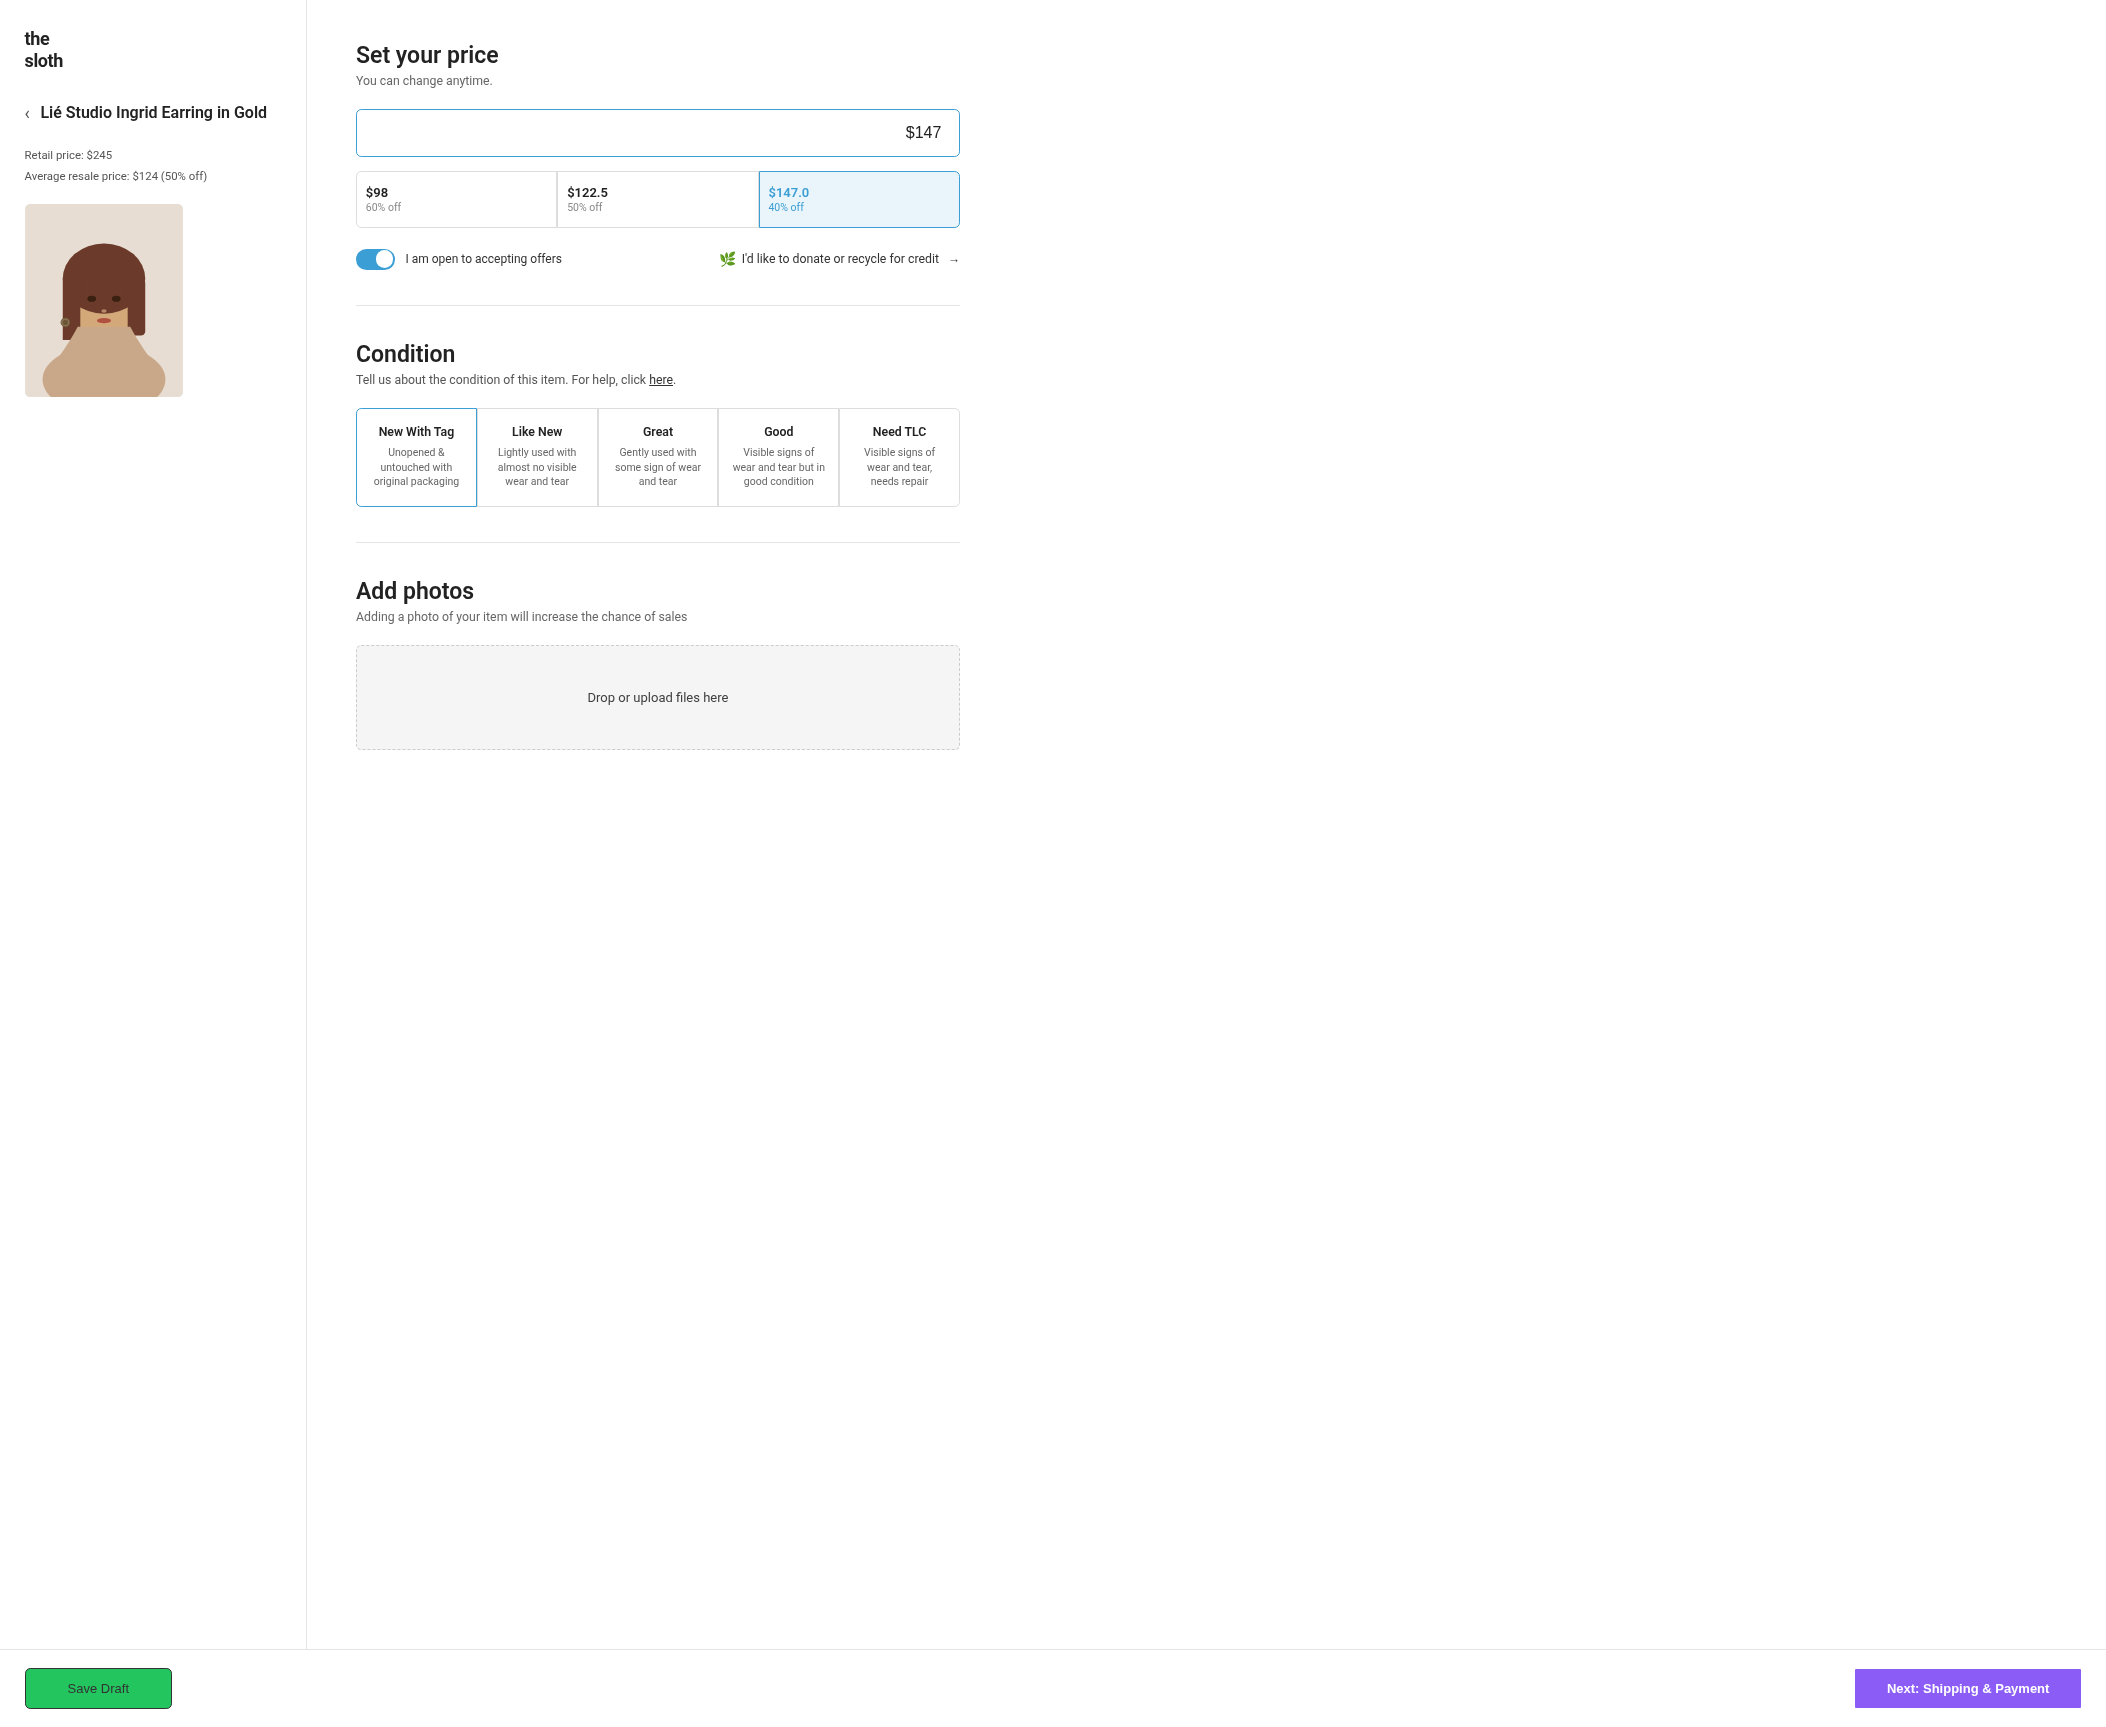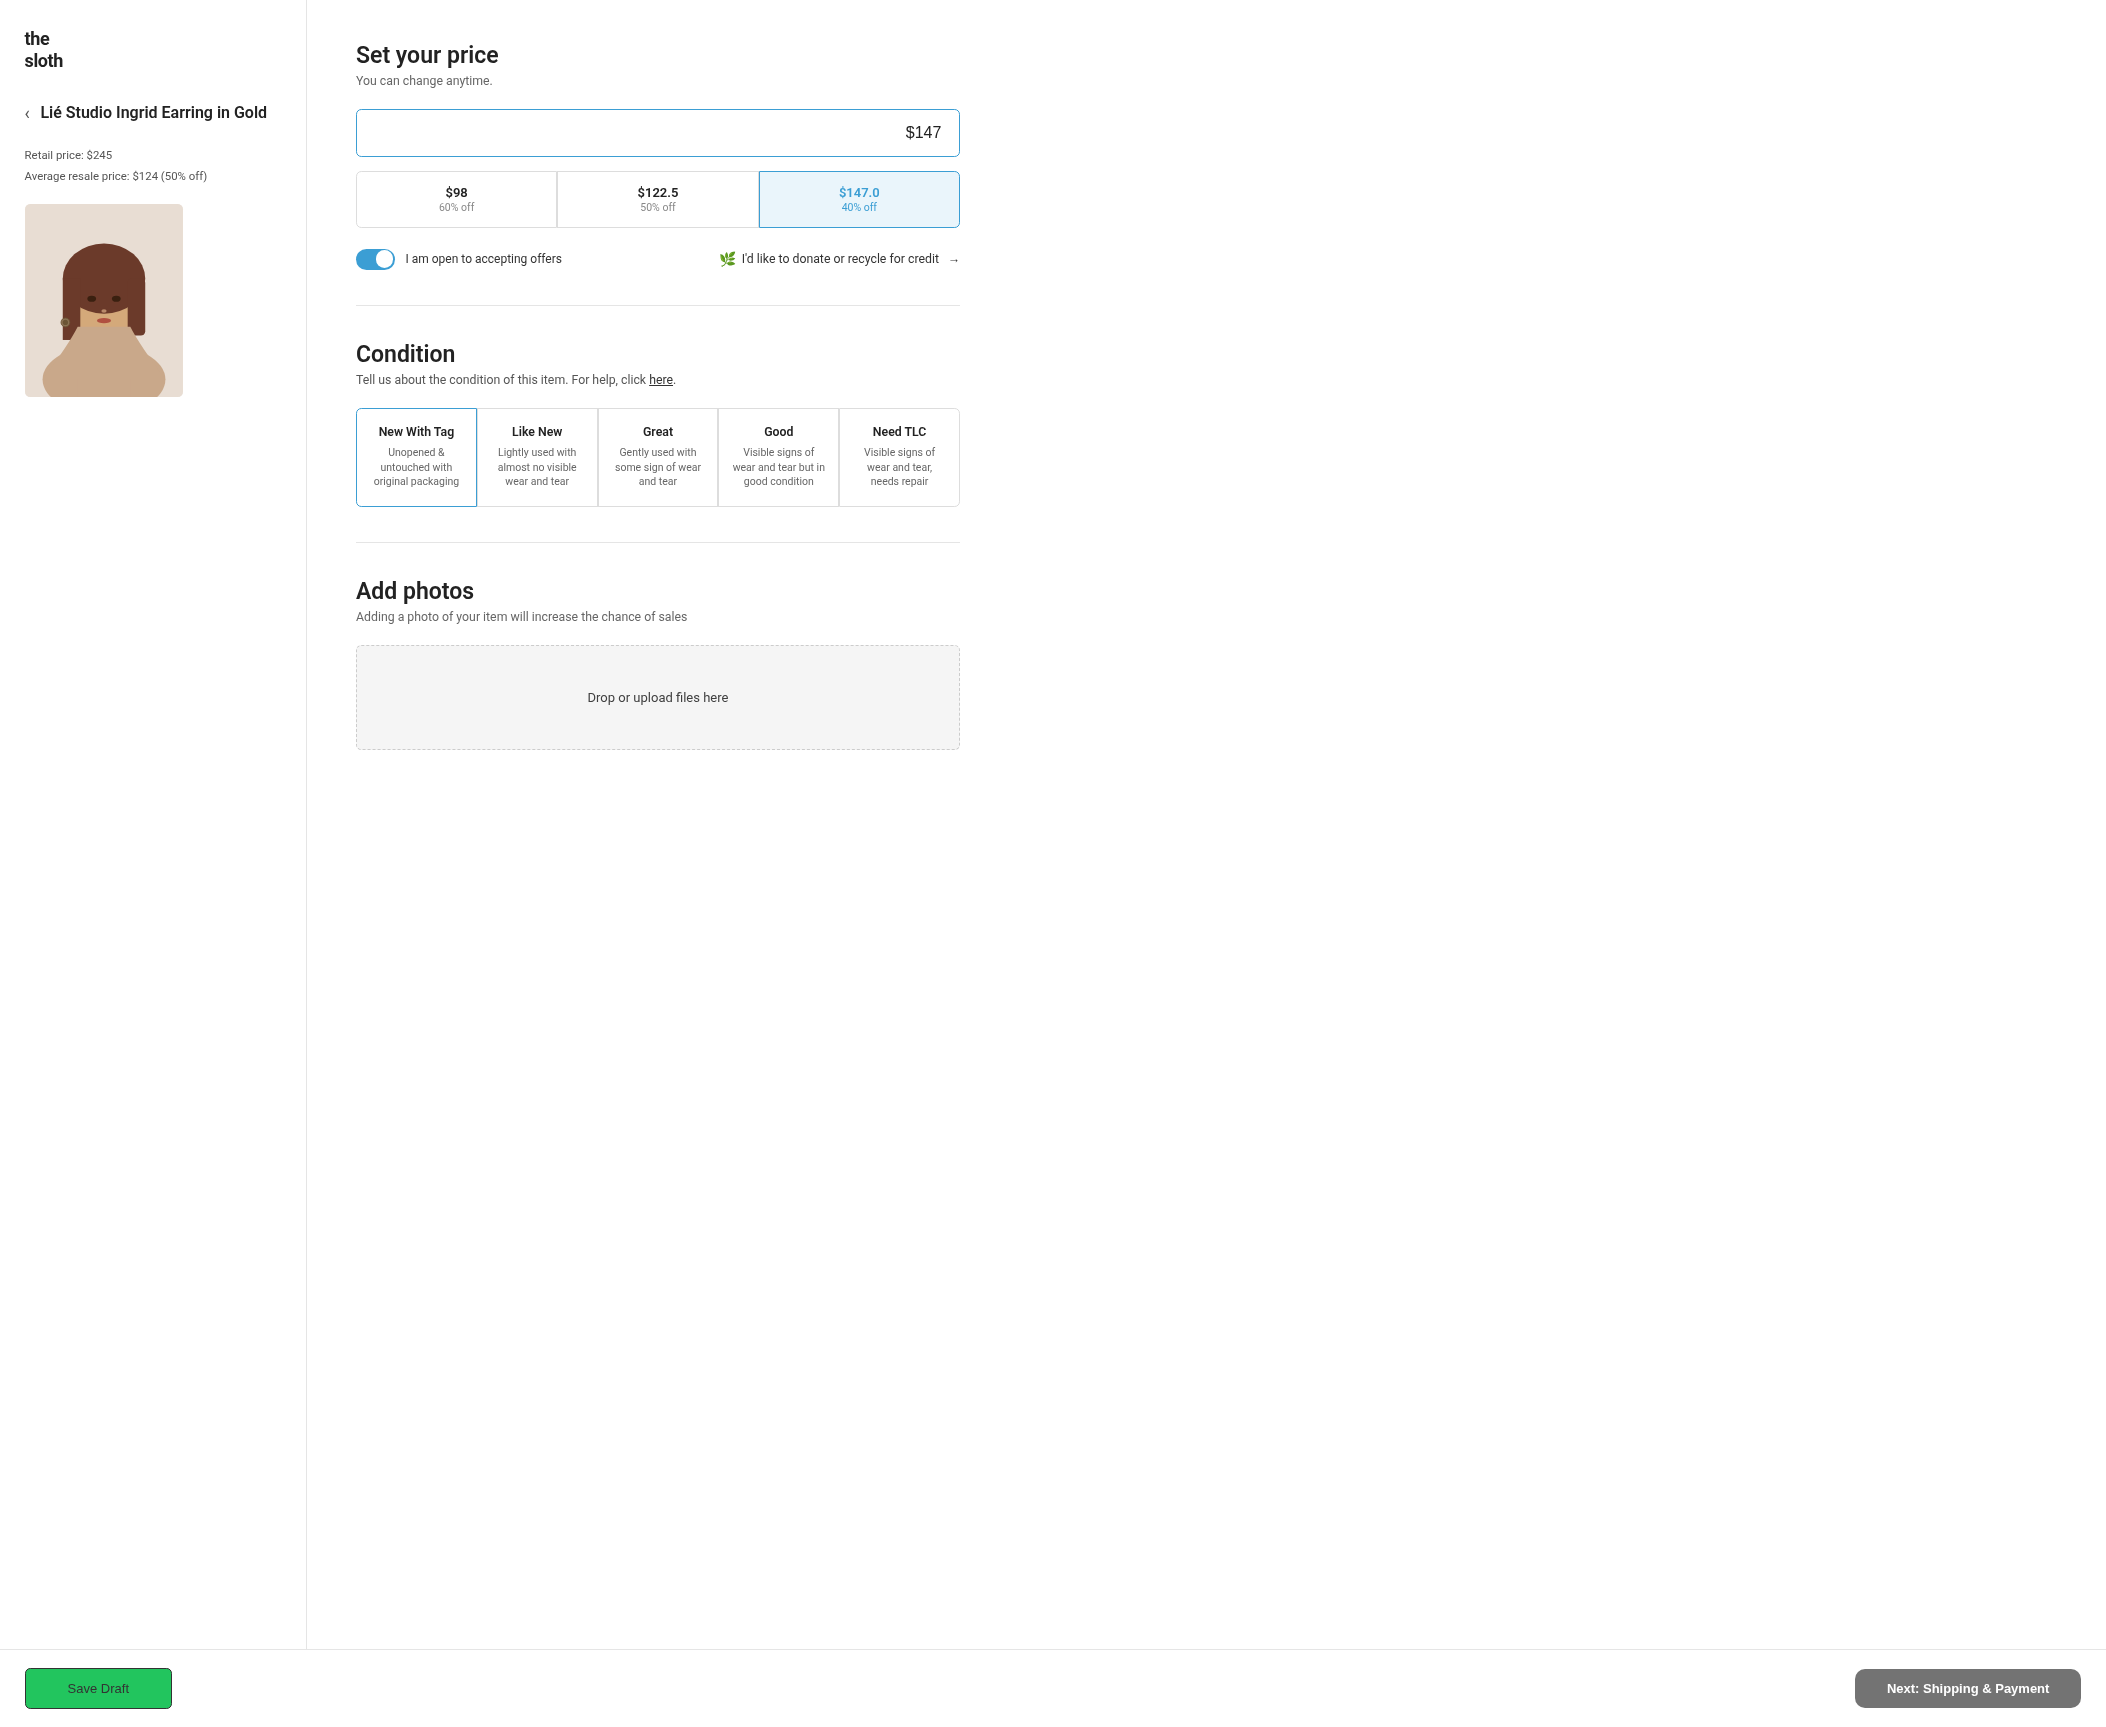--- a/index.html
+++ b/index.html
@@ -132,21 +132,20 @@
     .price-options {
       display: flex;
       gap: 0;
       margin-bottom: 21px;
     }
 
     .price-option {
       flex: 1;
       padding: 12.3px 8.8px;
       border: 0.9px solid #ddd;
-      text-align: center;
       cursor: pointer;
       background: #fff;
       transition: all 0.2s;
     }
 
     .price-option:first-child {
       border-radius: 5.3px 0 0 5.3px;
     }
 
     .price-option:last-child {
@@ -318,22 +317,22 @@
       border-radius: 5.3px;
       background: #22c55e;
       font-size: 13px;
       cursor: pointer;
       color: #333;
     }
 
     .next-btn {
       padding: 12.3px 32px;
       border: none;
-      border-radius: 10px;
-      background: #737373;
+      border-radius: 1px;
+      background: #8b5cf6;
       font-size: 13px;
       font-weight: 600;
       cursor: pointer;
       color: #fff;
     }
   </style>
 </head>
 <body>
 
 <div class="layout">

